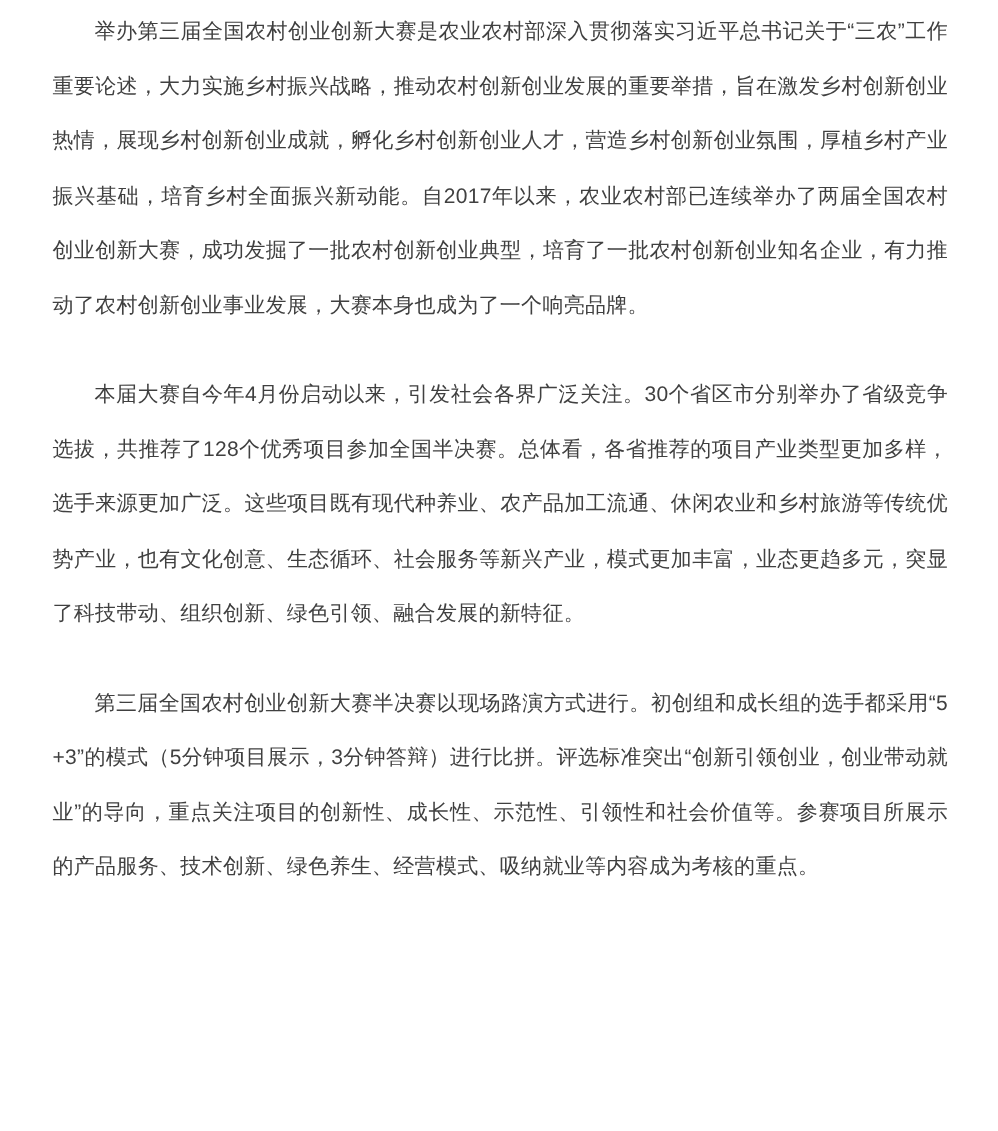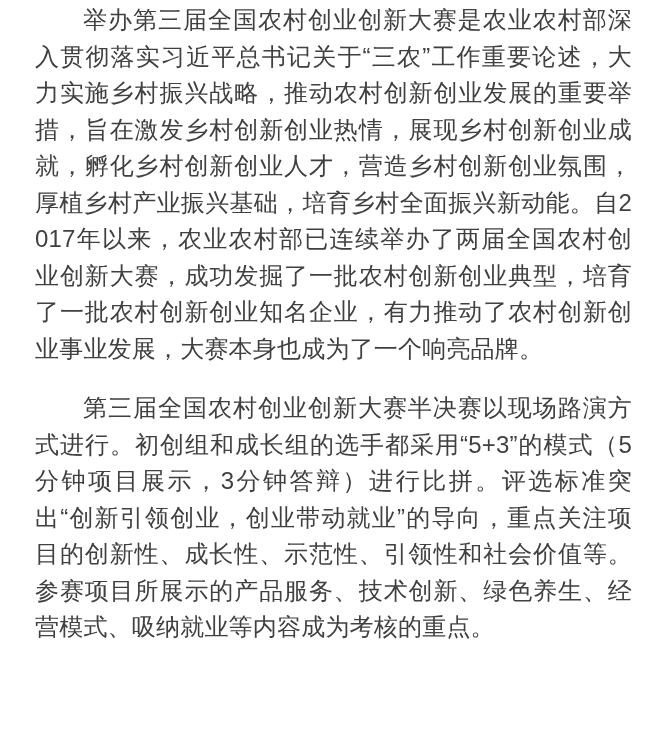--- a/index.html
+++ b/index.html
@@ -13,31 +13,32 @@
     box-sizing: border-box;
     font-family: "Liberation Sans", "DejaVu Sans", sans-serif;
   }
   .article-body {
     box-sizing: border-box;
     width: 665px;
     padding: 2px 33px 10px 35px;
   }
   .article-body p {
     margin: 0 0 23px 0;
-    font-size: 24px;
+    font-size: 14px;
     line-height: 36.5px;
     color: #404040;
     text-align: justify;
     text-indent: 2em;
     letter-spacing: 0.2px;
     word-break: break-all;
   }
   .article-body p:last-child {
     margin-bottom: 0;
   }
 </style>
 </head>
 <body>
 
 <article class="article-body">
   <p>举办第三届全国农村创业创新大赛是农业农村部深入贯彻落实习近平总书记关于“三农”工作重要论述，大力实施乡村振兴战略，推动农村创新创业发展的重要举措，旨在激发乡村创新创业热情，展现乡村创新创业成就，孵化乡村创新创业人才，营造乡村创新创业氛围，厚植乡村产业振兴基础，培育乡村全面振兴新动能。自2017年以来，农业农村部已连续举办了两届全国农村创业创新大赛，成功发掘了一批农村创新创业典型，培育了一批农村创新创业知名企业，有力推动了农村创新创业事业发展，大赛本身也成为了一个响亮品牌。</p>
+  <p>本届大赛自今年4月份启动以来，引发社会各界广泛关注。30个省区市分别举办了省级竞争选拔，共推荐了128个优秀项目参加全国半决赛。总体看，各省推荐的项目产业类型更加多样，选手来源更加广泛。这些项目既有现代种养业、农产品加工流通、休闲农业和乡村旅游等传统优势产业，也有文化创意、生态循环、社会服务等新兴产业，模式更加丰富，业态更趋多元，突显了科技带动、组织创新、绿色引领、融合发展的新特征。</p>
   <p>第三届全国农村创业创新大赛半决赛以现场路演方式进行。初创组和成长组的选手都采用“5+3”的模式（5分钟项目展示，3分钟答辩）进行比拼。评选标准突出“创新引领创业，创业带动就业”的导向，重点关注项目的创新性、成长性、示范性、引领性和社会价值等。参赛项目所展示的产品服务、技术创新、绿色养生、经营模式、吸纳就业等内容成为考核的重点。</p>
 </article>
 
 </body></html>

